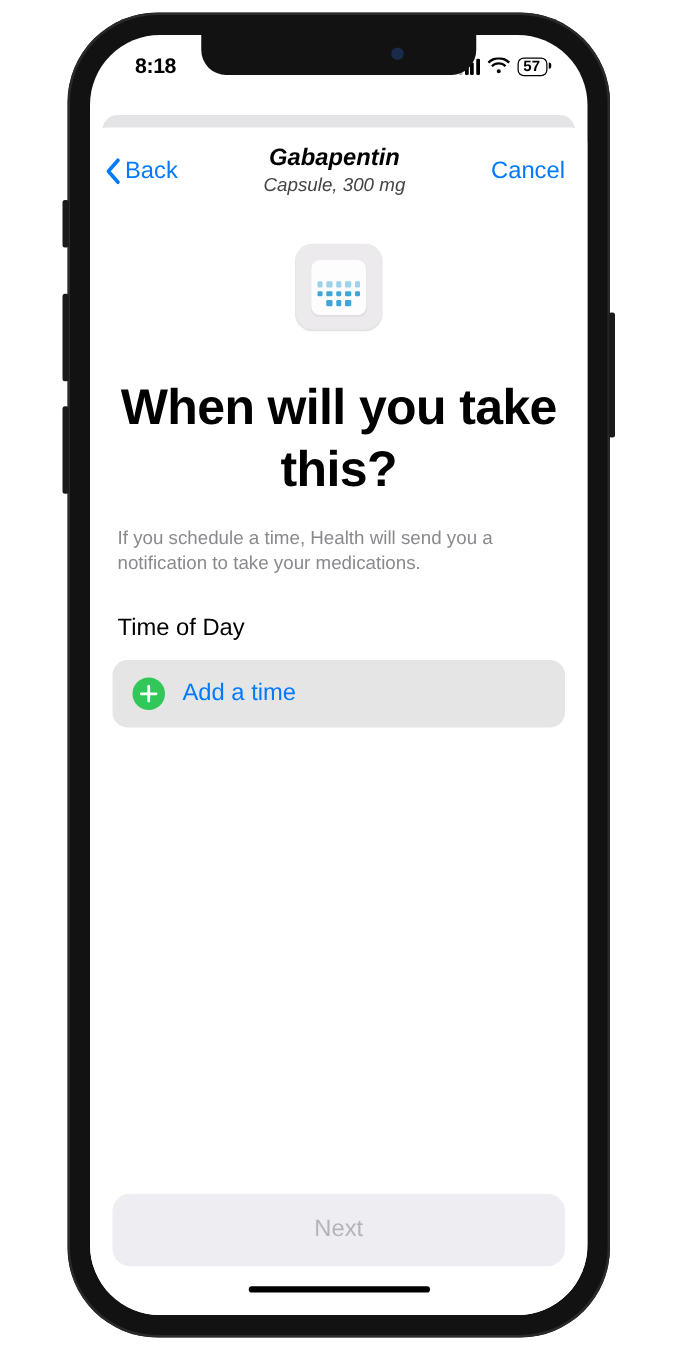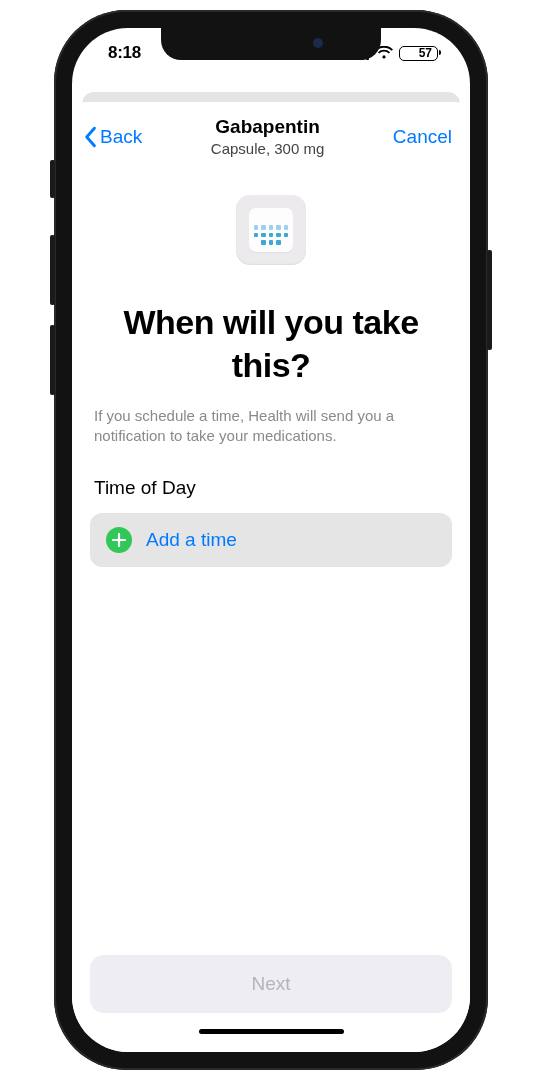--- a/index.html
+++ b/index.html
@@ -86,21 +86,21 @@
     .signal-bars span:nth-child(1){height:4px; background:#b0b0b0;}
     .signal-bars span:nth-child(2){height:7px;}
     .signal-bars span:nth-child(3){height:10px;}
     .signal-bars span:nth-child(4){height:13px;}
     .wifi-icon { width: 18px; height: 14px; }
     .battery-box {
       display: flex;
       align-items: center;
       border: 1.5px solid #000;
       border-radius: 5px;
-      padding: 1px 5px 1px 19px;
+      padding: 1px 5px 1px 4px;
       font-size: 12px;
       font-weight: 700;
       position: relative;
       line-height: 1;
       height: 15px;
     }
     .battery-box::after {
       content: "";
       position: absolute;
       right: -4px;
@@ -144,20 +144,21 @@
       align-items: center;
       color: #007aff;
       font-size: 19px;
       font-weight: 400;
       gap: 2px;
     }
     .nav-back svg { width: 16px; height: 22px; }
     .nav-center {
       text-align: center;
       flex: 1;
+      font-style: italic;
     }
     .nav-title {
       font-size: 19px;
       font-weight: 700;
       color: #000;
     }
     .nav-subtitle {
       font-size: 15px;
       color: #444;
       font-weight: 400;
@@ -201,21 +202,21 @@
       justify-content: center;
       gap: 3px;
       padding-top: 10px;
       box-shadow: 0 1px 1px rgba(0,0,0,0.05);
     }
     .pill-row { display: flex; gap: 3px; }
     .pill-dot { width: 4.5px; height: 4.5px; background: #3ea7d8; border-radius: 1px; }
     .pill-row.top .pill-dot { opacity: 0.5; }
     .heading {
       text-align: center;
-      font-size: 34px;
+      font-size: 40px;
       font-weight: 800;
       color: #000;
       line-height: 1.25;
       margin-top: 36px;
       letter-spacing: -0.5px;
     }
     .freq-row-wrap {
       margin-top: 36px;
       position: relative;
     }

